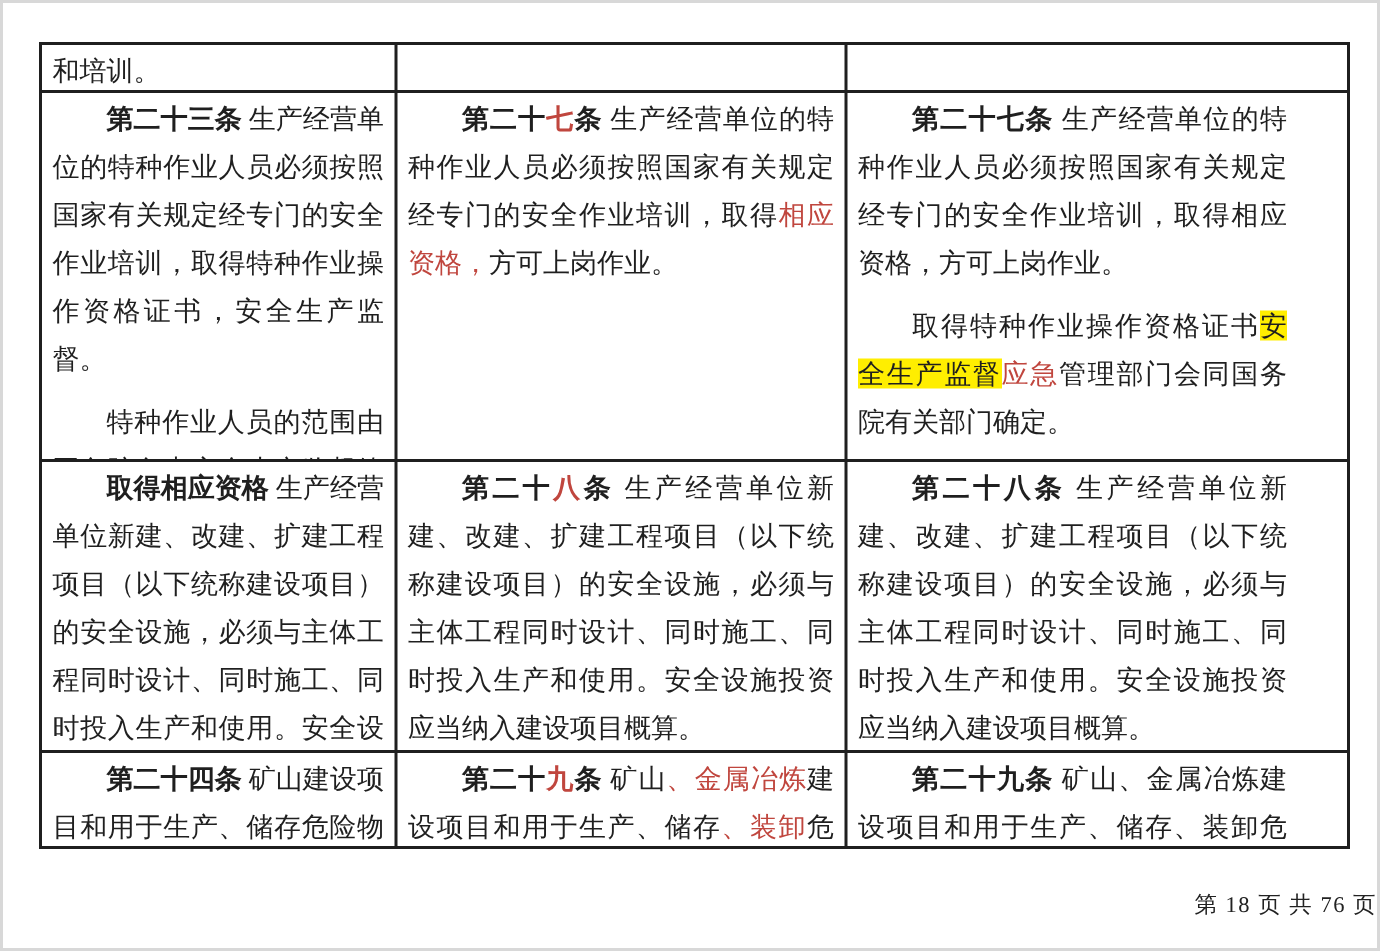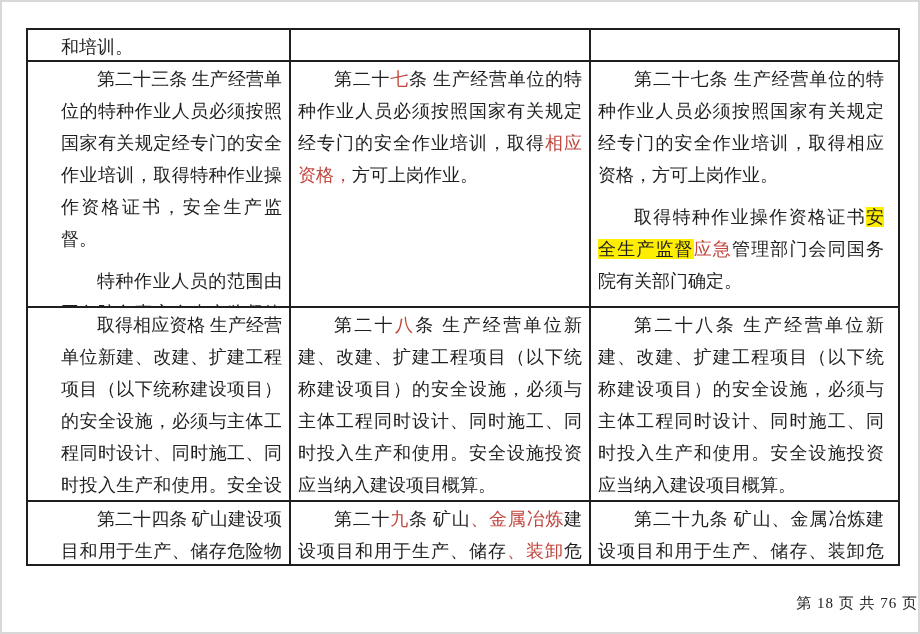--- a/index.html
+++ b/index.html
@@ -32,30 +32,30 @@
   .t-row{display:flex;border-bottom:2px solid var(--tb);}
   .t-row:last-child{border-bottom:none;}
   .t-cell{
     padding:1px 7px 0 7px;
     overflow:hidden;
     text-align:justify;
     font-size:18px;
     line-height:32px;
   }
   .t-cell:not(:last-child){border-right:2px solid var(--tb);}
-  .col-0{width:237px;margin-left:26px;}
+  .col-0{width:237px;}
   .col-1{width:300px;}
   .col-2{width:300px;}
   .row-0{height:32px;}
   .row-1{height:246px;}
   .row-2{height:194px;}
   .row-3{height:62px;}
   .para{margin:0 0 10px 0;}
   .para.indent{text-indent:2em;}
-  .b{font-weight:normal;}
+  .b{font-weight:bold;}
   .r{color:var(--red);}
   .hl{background:var(--hl);}
   .footer{
     position:absolute;
     left:0;top:592px;width:100%;
     text-align:right;
     font-size:15px;
     letter-spacing:1px;
     color:#222222;
   }

